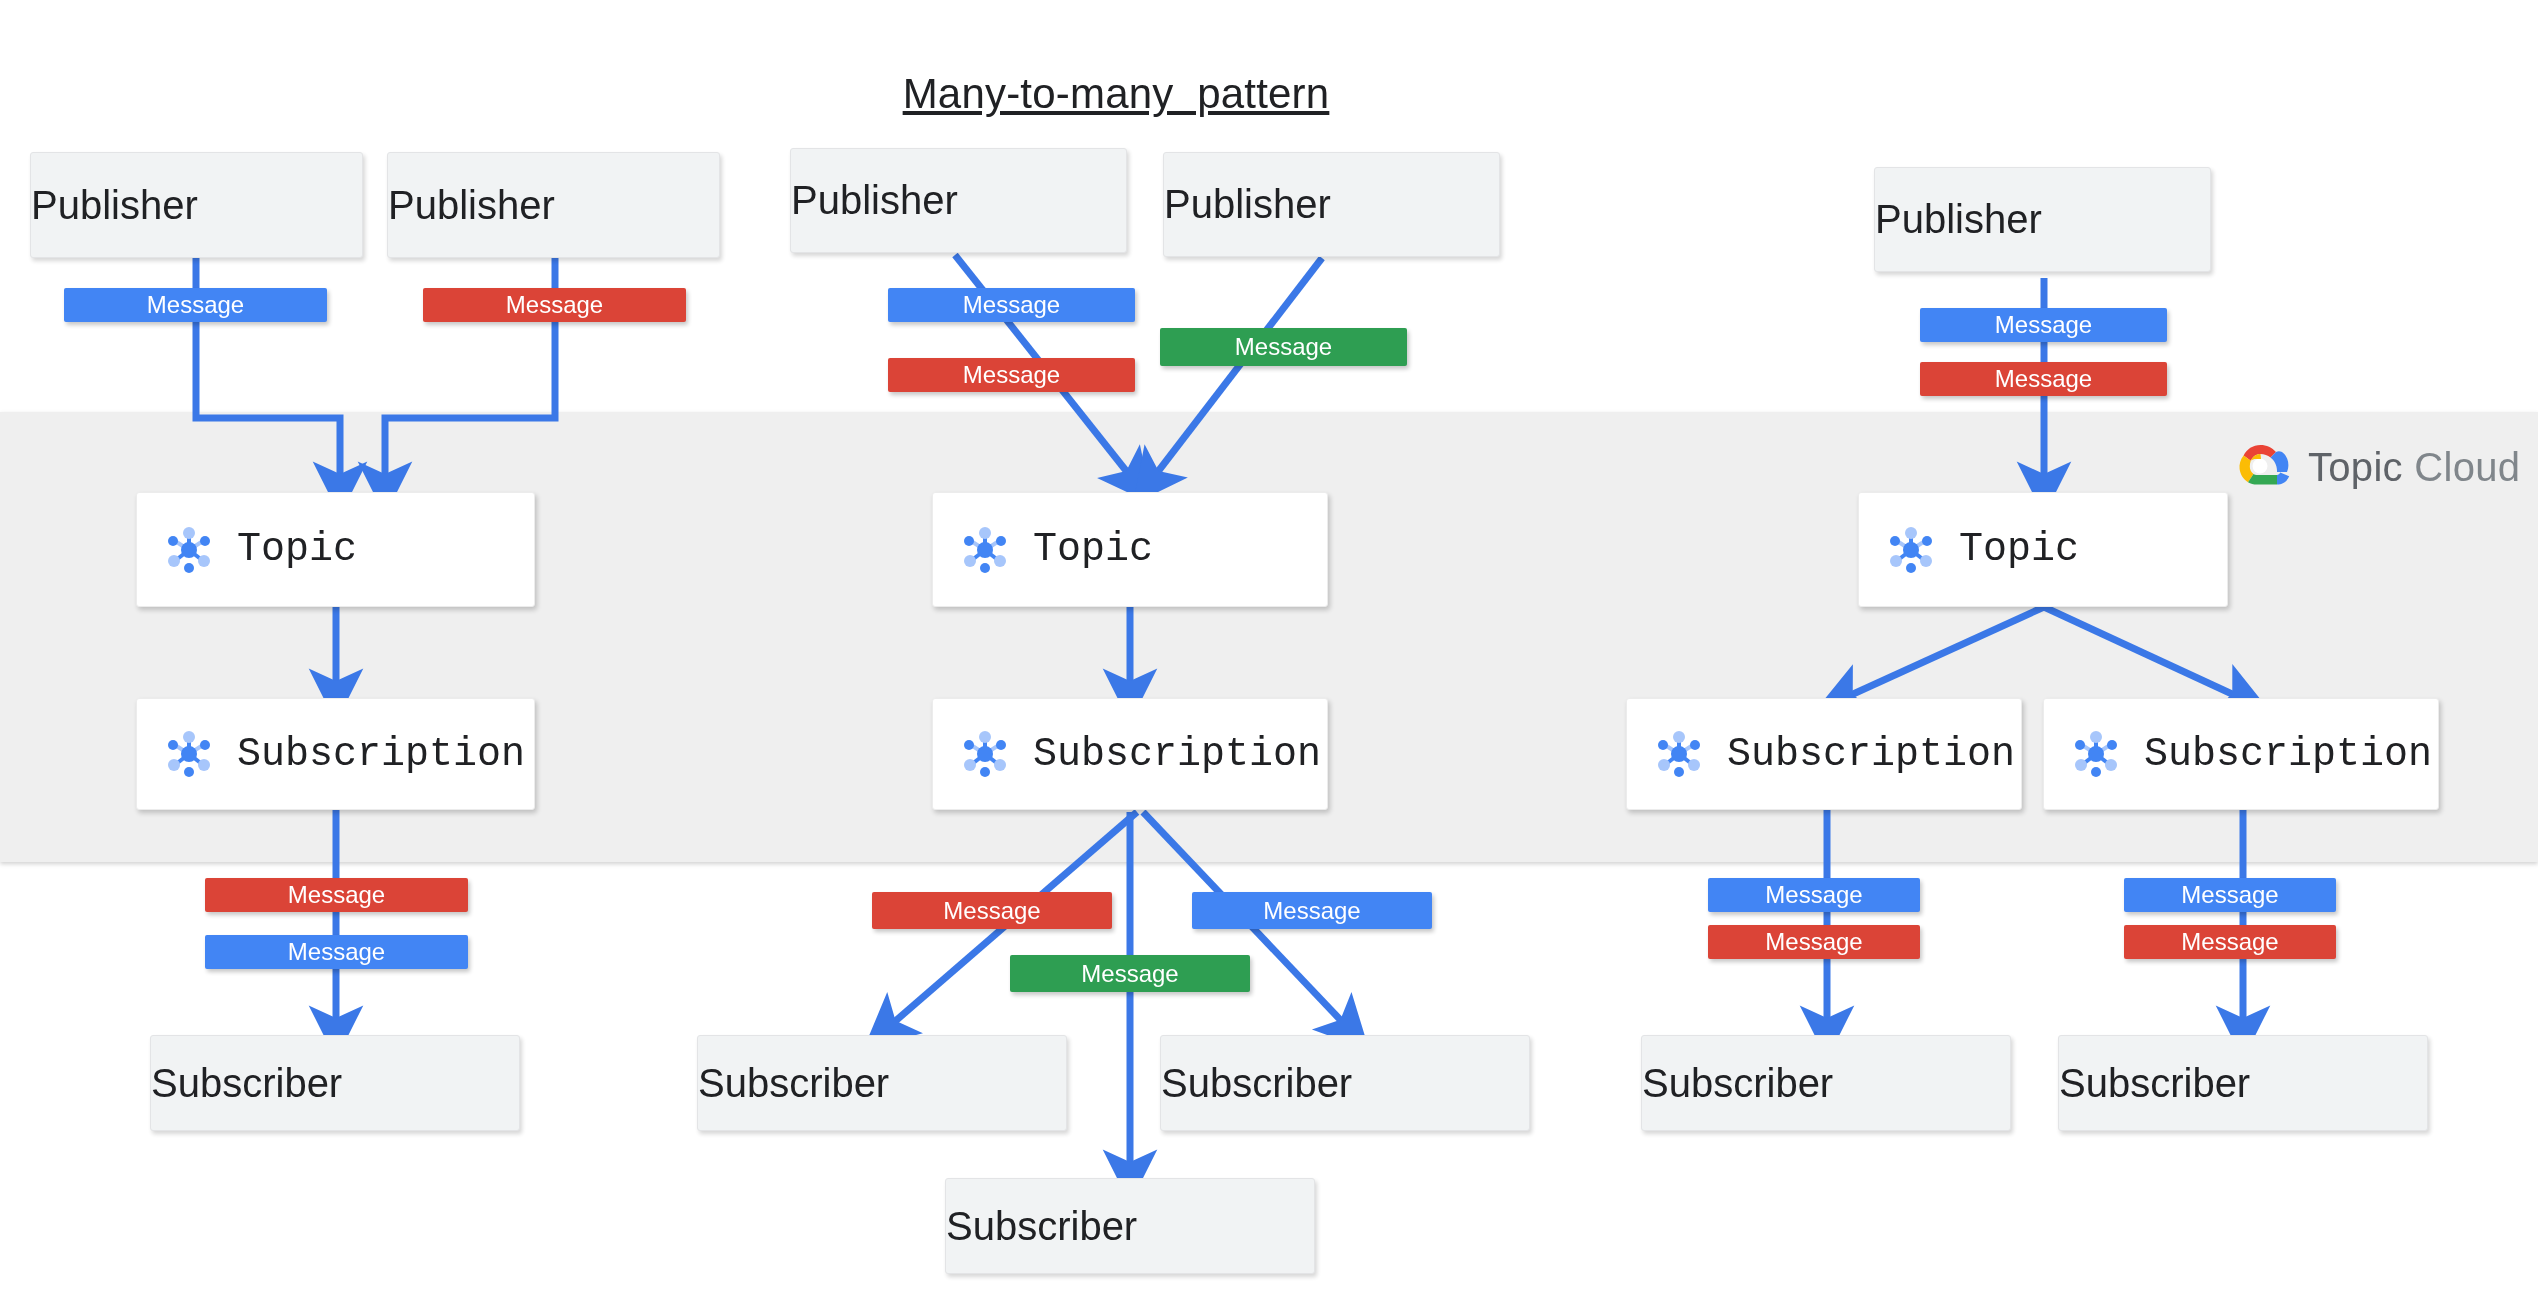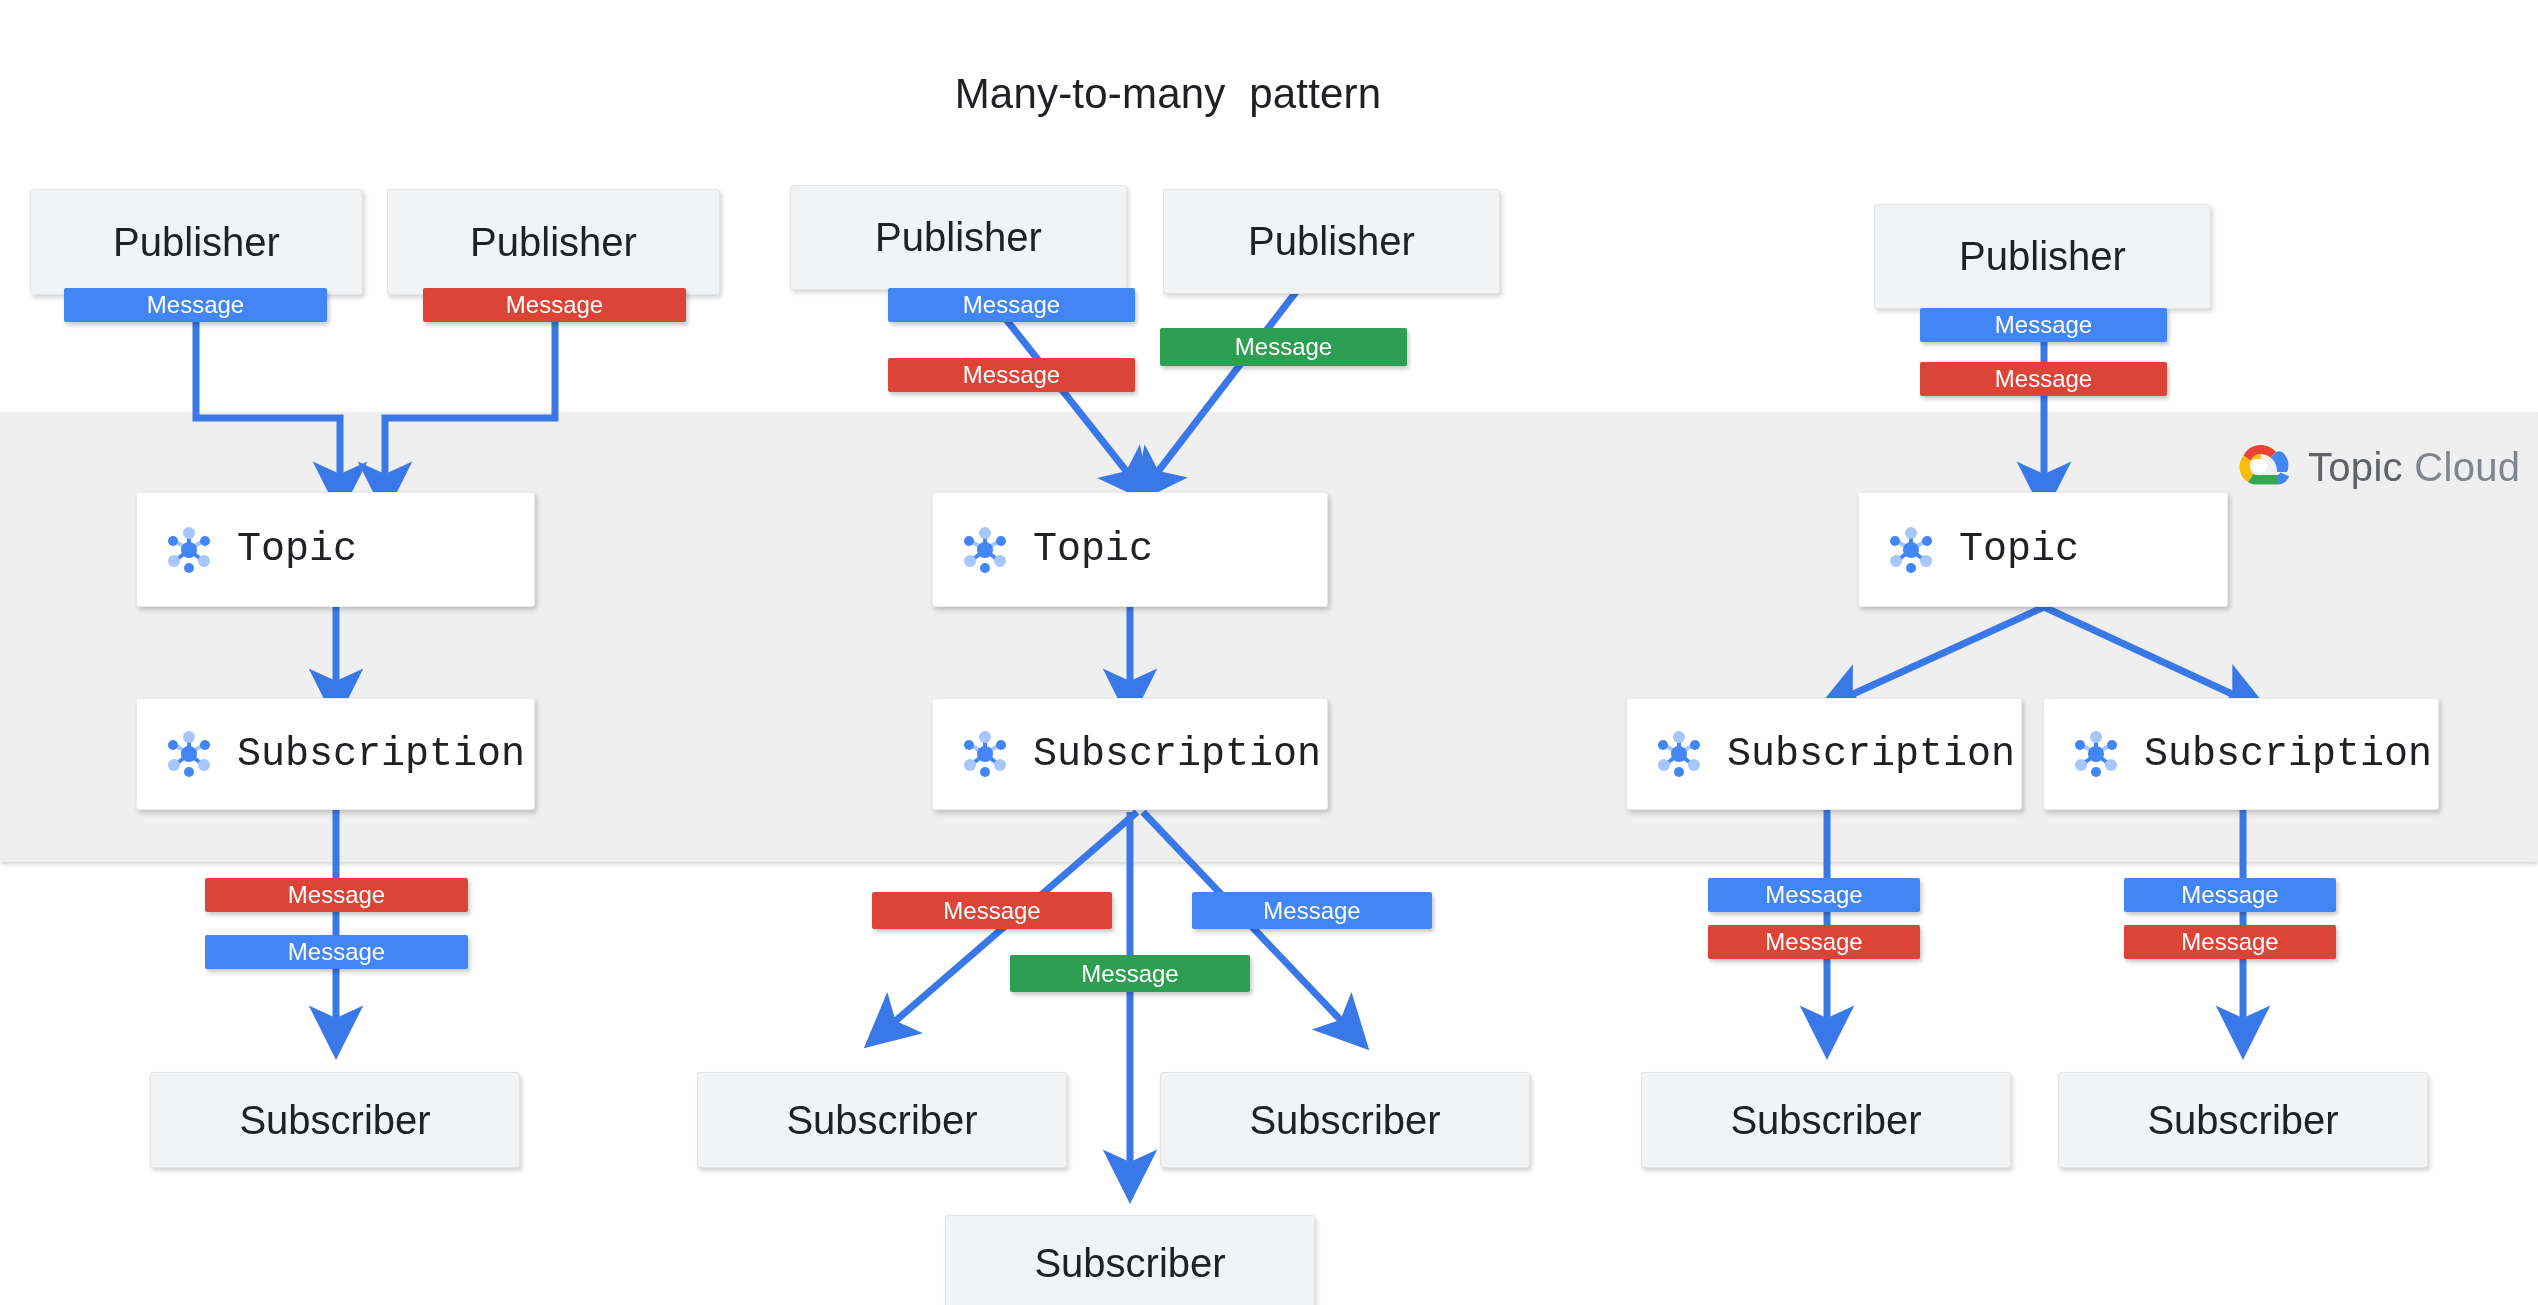--- a/index.html
+++ b/index.html
@@ -14,23 +14,22 @@
     position:absolute;color:#202124;font-size:42px;letter-spacing:0.2px;
     white-space:pre;text-align:center;font-weight:400;
   }
 
   .node{
     position:absolute;box-sizing:border-box;display:flex;align-items:center;
     border-radius:3px;
   }
   .node.plain{
     background:#f1f3f4;border:1px solid #e3e4e6;
-    justify-content:center;
+    justify-content:flex-start;
     box-shadow:2px 3px 4px rgba(0,0,0,0.16);
-    margin-top:37px;
   }
   .node.plain .lbl{font-size:40px;color:#202124;}
 
   .node.service{
     background:#ffffff;border:1px solid #ececec;
     justify-content:flex-start;padding-left:26px;
     box-shadow:2px 3px 5px rgba(0,0,0,0.20);
     font-family:Liberation Mono, monospace;
   }
   .node.service .lbl{font-size:40px;color:#202124;margin-left:22px;}
@@ -103,21 +102,21 @@
       <path d="M1827,810 L1827,878"></path>
       <path d="M1827,878 L1827,960"></path>
       <path d="M1827,960 L1827,1032" marker-end="url(#ah)"></path>
 
       <path d="M2243,810 L2243,878"></path>
       <path d="M2243,878 L2243,960"></path>
       <path d="M2243,960 L2243,1032" marker-end="url(#ah)"></path>
     </g>
   </svg>
 
-  <div class="col-title" style="left:858px;top:70px;width:620px;">Many-to-many  pattern</div>
+  <div class="col-title" style="left:806px;top:70px;width:620px;text-decoration:underline;">Many-to-many  pattern</div>
 
   <div class="gc-logo" style="left:2236px;top:444px;">
     <svg width="56" height="46" viewBox="0 0 56 46">
       <path d="M34.5 13.5 L40 8 C36 3.5 30.5 1 24.5 1 C17 1 10.6 5.2 7.6 11.4 L14.8 16.8 C16.6 12.6 20.3 10 24.5 10 C28.2 10 31.8 11.3 34.5 13.5 Z" fill="#EA4335"></path>
       <path d="M40 8 L34.5 13.5 C38.4 16.6 41 21.3 41 26.6 L41 28 L51 28 C52.6 24 53 19.2 51.2 14.8 C49 9.4 44.8 5.6 40 8 Z" fill="#4285F4"></path>
       <path d="M14.8 16.8 L7.6 11.4 C4.5 15.3 3 20.2 3.6 25 C4.3 30.6 7.5 35.4 12 38.2 L17.5 30 C15.2 28.2 13.8 25.5 13.8 22.5 C13.8 20.4 14.2 18.5 14.8 16.8 Z" fill="#FBBC05"></path>
       <path d="M12 38.2 C14.6 39.8 17.6 40.6 20.7 40.6 L41 40.6 L41 31 L20.7 31 C19.5 31 18.4 30.6 17.5 30 L12 38.2 Z" fill="#34A853"></path>
       <path d="M41 31 L41 40.6 C46.5 40.6 51.3 37.2 53.2 32.3 L44.2 28.6 C43.6 30 42.4 31 41 31 Z" fill="#4285F4"></path>
       <circle cx="24" cy="22" r="7.5" fill="#FFFFFF"></circle>
       <path d="M24.5 10 C20.3 10 16.6 12.6 14.8 16.8 C16.2 15.6 18 15 20 15 L25 15 C24.9 13.3 24.7 11.6 24.5 10 Z" fill="#FBBC05"></path>

